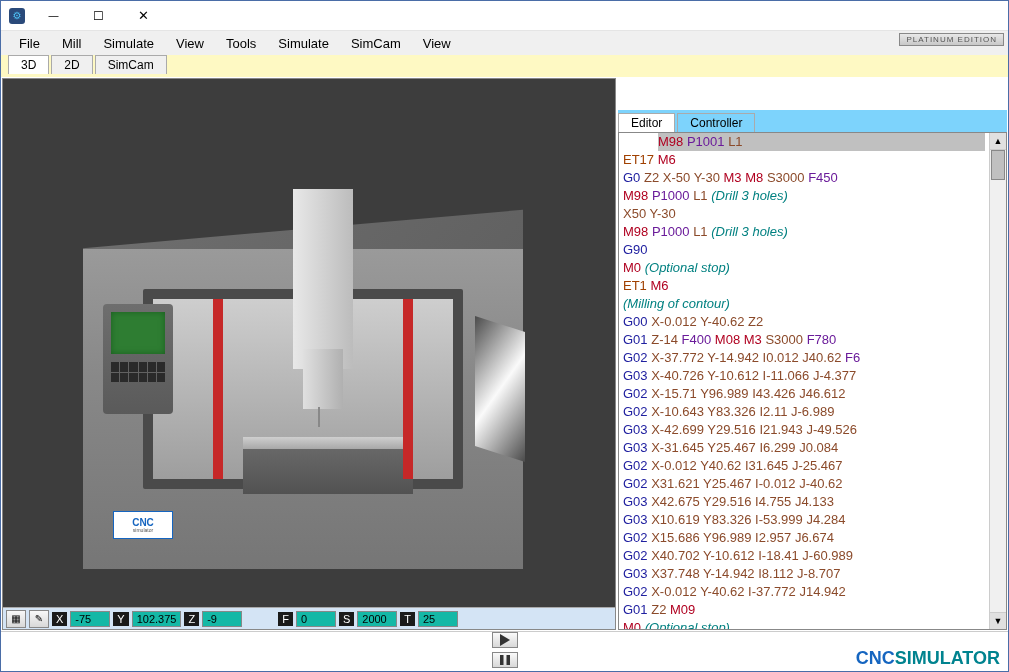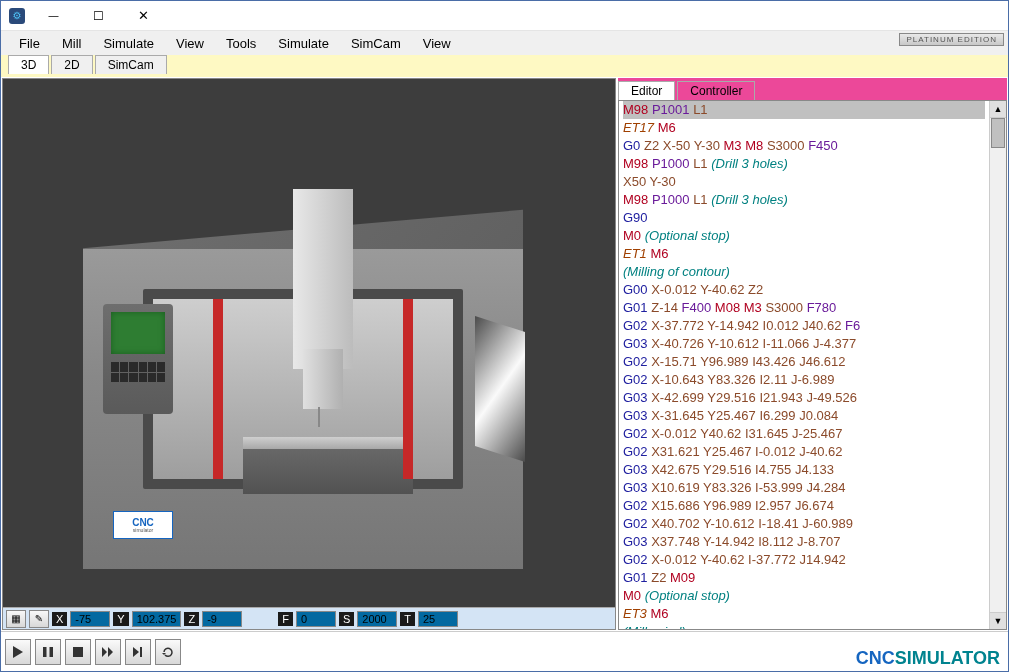--- a/index.html
+++ b/index.html
@@ -28,51 +28,51 @@
 
 
 .main { display: flex; height: 554px; }
 
 
 .viewport-wrap { width: 614px; display: flex; flex-direction: column; border: 1px solid #888; margin: 1px; background: #f0f0f0; }
 .viewport { flex: 1; background: #3d3d3d; position: relative; overflow: hidden; }
 .statusbar { height: 22px; background: #d4e4f5; display: flex; align-items: center; gap: 3px; padding: 0 3px; border-top: 1px solid #aaa; }
 .statusbar .sb-btn { width: 20px; height: 18px; background: linear-gradient(#f8f8f8,#d8d8d8); border: 1px solid #888; display: flex; align-items: center; justify-content: center; font-size: 10px; }
 .statusbar .coord-label { background: #1a1a1a; color: #fff; padding: 1px 4px; font-size: 11px; }
-.statusbar .coord-val { background: #0369a1; border: 1px solid #888; padding: 1px 4px; font-size: 11px; min-width: 40px; }
+.statusbar .coord-val { background: #14b8a6; border: 1px solid #888; padding: 1px 4px; font-size: 11px; min-width: 40px; }
 
 
 .editor-panel { flex: 1; display: flex; flex-direction: column; margin: 1px; }
-.editor-tabs { height: 22px; background: #ec4899; display: flex; align-items: flex-end; }
+.editor-tabs { height: 22px; background: #7dd3fc; display: flex; align-items: flex-end; margin-top: 32px; }
 .editor-tabs .tab { padding: 2px 12px; font-size: 12px; border: 1px solid #aaa; border-bottom: none; margin-right: 2px; cursor: pointer; }
 .editor-tabs .tab.active { background: #fff; }
 .editor-body { flex: 1; border: 1px solid #888; background: #fff; display: flex; overflow: hidden; }
 .code-area { flex: 1; font-family: "Courier New", monospace; font-size: 13px; line-height: 18px; padding: 0 4px; white-space: pre; overflow: hidden; }
 .code-line { height: 18px; }
-.code-line.hl { background: #c0c0c0; }
+.code-line.hl { background: #c0c0c0; margin-left: 35px; }
 .scrollbar-v { width: 17px; background: #f0f0f0; border-left: 1px solid #ccc; position: relative; }
 .scrollbar-v .arrow-up, .scrollbar-v .arrow-down { height: 17px; background: #e0e0e0; display: flex; align-items: center; justify-content: center; font-size: 9px; }
 .scrollbar-v .arrow-up { border-bottom: 1px solid #ccc; }
 .scrollbar-v .arrow-down { position: absolute; bottom: 0; left: 0; right: 0; border-top: 1px solid #ccc; }
 .scrollbar-v .thumb { position: absolute; left: 1px; right: 1px; top: 17px; height: 30px; background: #c0c0c0; border: 1px solid #888; }
 
 
 .c-m  { color: #b00020; }
 .c-g  { color: #2020a0; }
 .c-p  { color: #6a1b9a; }
 .c-f  { color: #6a1b9a; }
 .c-xy { color: #8b4a2a; }
 .c-ij { color: #8b4a2a; }
 .c-s  { color: #8b4a2a; }
 .c-l  { color: #8b4a2a; }
-.c-et { color: #a04000; font-style: italic; }
+.c-et { color: #a04000; }
 .c-cm { color: #008080; font-style: italic; }
 
 
-.playbar { height: 40px; background: #fff; border-top: 1px solid #ccc; display: flex; align-items: center; padding: 0 4px; gap: 4px; position: relative; }
+.playbar { height: 40px; background: #fff; border-top: 1px solid #ccc; display: flex; align-items: center; padding: 0 4px; gap: 4px; position: relative; flex-direction: column; }
 .playbar .pbtn { width: 26px; height: 26px; background: linear-gradient(#fafafa,#d8d8d8); border: 1px solid #888; display: flex; align-items: center; justify-content: center; cursor: pointer; }
 .playbar .pbtn svg { width: 14px; height: 14px; }
 .playbar .logo { position: absolute; right: 8px; bottom: 2px; font-family: Arial; font-weight: bold; font-size: 18px; letter-spacing: 0; }
 .playbar .logo .c1 { color: #1565c0; }
 .playbar .logo .c2 { color: #00838f; }
 
 
 .machine { position: absolute; left: 60px; top: 90px; width: 480px; height: 440px; }
 .machine-body { position: absolute; left: 20px; top: 60px; width: 440px; height: 340px; }
 .mb-back { position: absolute; left: 0; top: 0; width: 440px; height: 300px; background: linear-gradient(135deg,#6e6e6e,#5a5a5a); transform: skewY(-5deg); }

